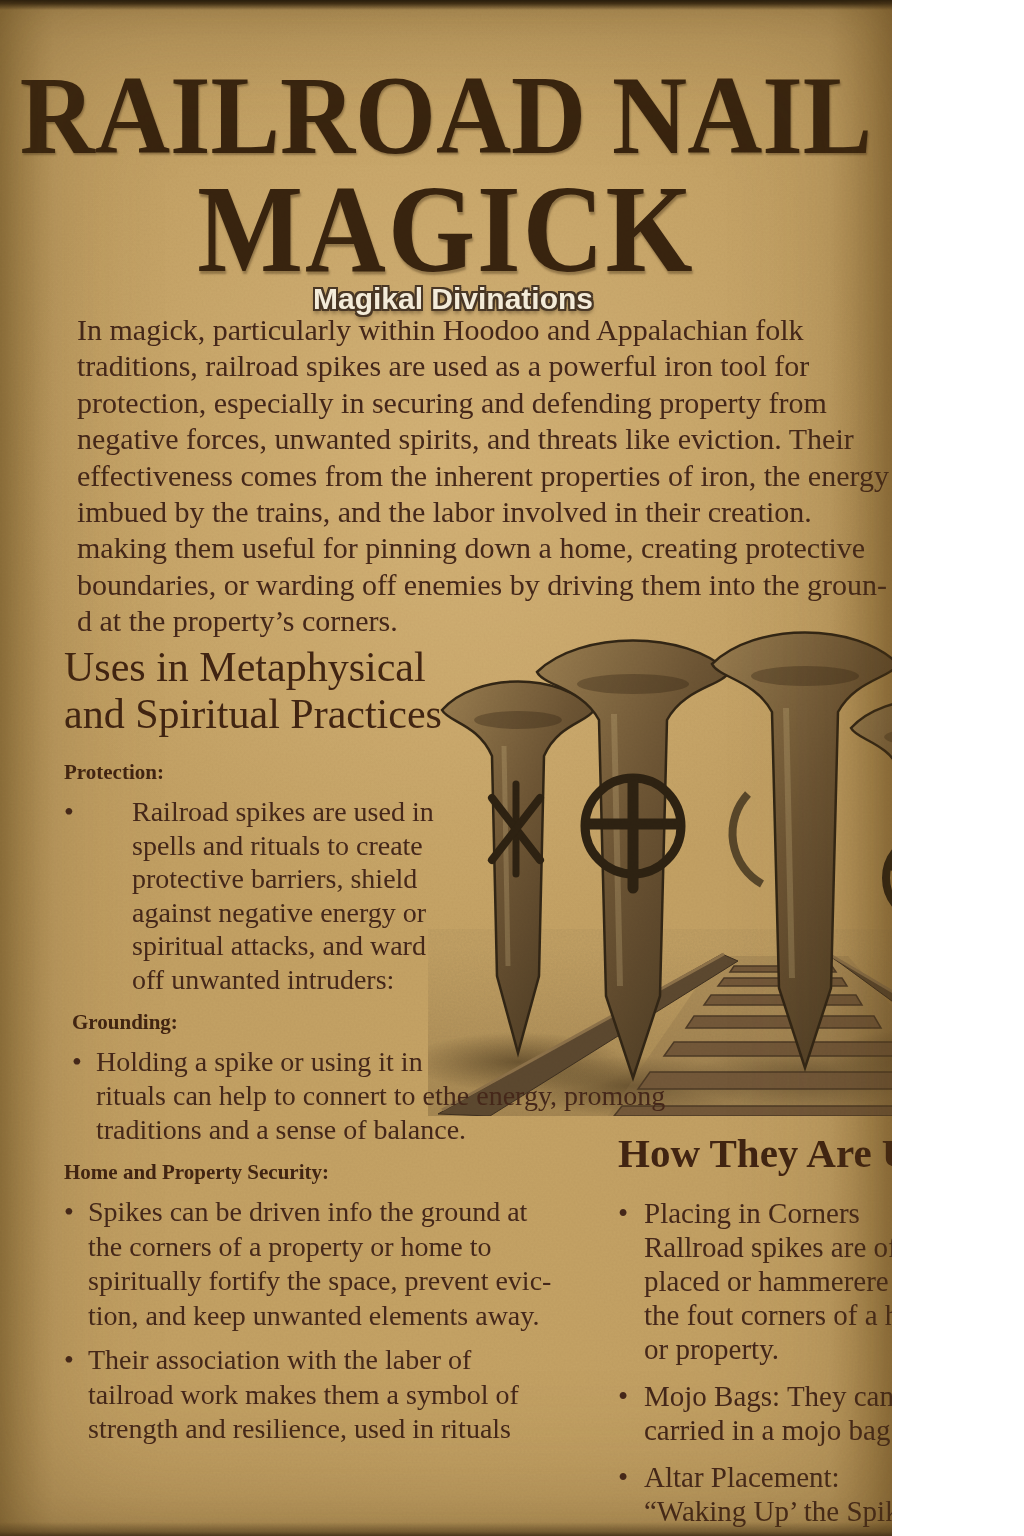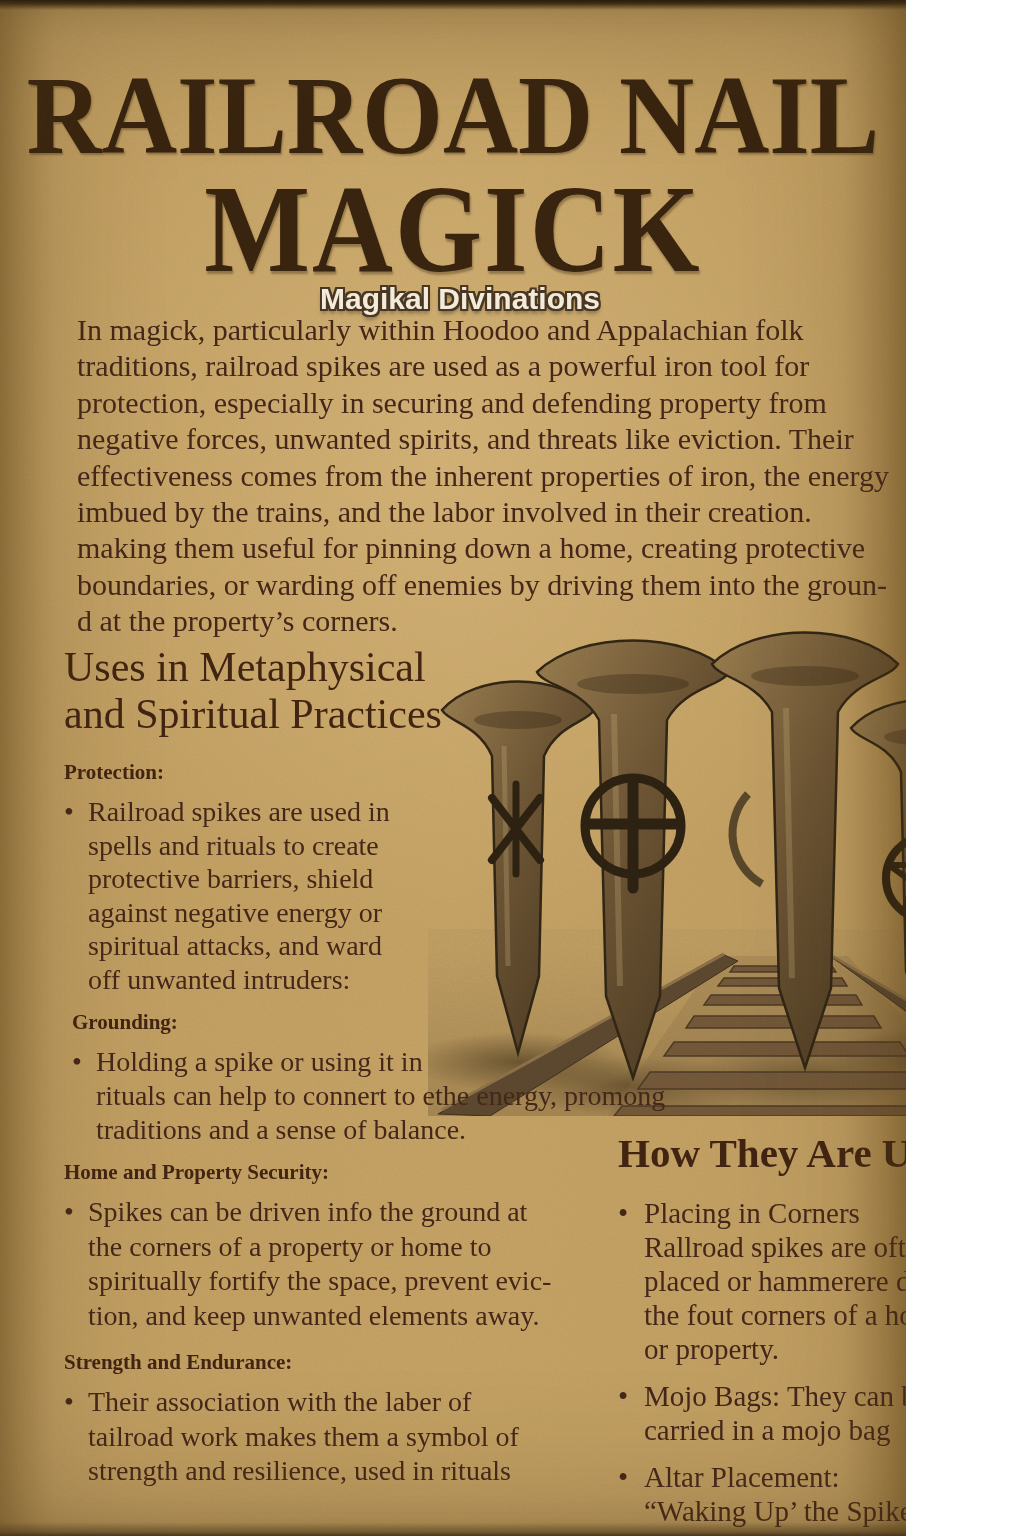--- a/index.html
+++ b/index.html
@@ -5,21 +5,20 @@
   html,body{margin:0;padding:0;}
   body{width:1024px;height:1536px;overflow:hidden;background:#8f motion;}
   .poster{
     position:relative;width:892px;height:1536px;overflow:hidden;
     background:
       radial-gradient(ellipse 78% 50% at 50% 30%, rgba(214,181,122,.9) 0%, rgba(214,181,122,0) 62%),
       linear-gradient(90deg,#ab8a4e 0%,#c3a164 6%,#c6a466 50%,#c3a164 93%,#a8854a 100%),
       #c09d5f;
     font-family:"Liberation Serif", serif;
     color:#46281a;
-    padding-left:14px;
   }
   .edge-top{position:absolute;top:0;left:0;right:0;height:10px;
     background:linear-gradient(#161009 0%, #3c2d17 35%, rgba(60,45,23,0) 100%);}
   .edge-bottom{position:absolute;bottom:0;left:0;right:0;height:14px;
     background:linear-gradient(rgba(58,42,18,0) 0%, rgba(58,42,18,.45) 70%, #4a3720 100%);}
   .vignette{position:absolute;inset:0;pointer-events:none;z-index:6;
     box-shadow:inset 0 0 150px rgba(80,57,22,.45), inset 0 0 36px rgba(80,57,22,.3);}
   .grain{position:absolute;inset:0;z-index:5;pointer-events:none;mix-blend-mode:multiply;opacity:.12;}
 
   .title{position:absolute;left:0;right:0;text-align:center;font-weight:bold;color:#39240f;
@@ -38,21 +37,21 @@
     font-size:30px;line-height:36.4px;white-space:pre-line;}
 
   .uses-heading{position:absolute;left:64px;top:644px;margin:0;font-weight:normal;
     font-size:42px;line-height:47px;white-space:pre-line;color:#422512;}
 
   .sec{position:absolute;left:64px;}
   .sec h3{margin:0 0 4px 0;font-size:21px;line-height:38px;color:#432512;}
   .bullet-row{display:flex;}
   .dot{flex:0 0 24px;font-size:28px;line-height:33.5px;}
   .btext{margin:0;font-size:28px;line-height:33.5px;white-space:pre-line;}
-  .sec.s0{top:753px;} .sec.s0 .btext{width:372px;}
+  .sec.s0{top:753px;} .sec.s0 .btext{width:372px;margin-left:44px;}
   .sec.s1{top:1003px;margin-left:8px;} .sec.s1 .btext{width:648px;line-height:34px;}
   .sec.s2{top:1153px;} .sec.s2 .btext{width:520px;line-height:34.5px;}
   .sec.s3{top:1343px;} .sec.s3 .btext{width:520px;line-height:34.5px;}
 
   .right-col{position:absolute;left:618px;top:1130px;width:406px;}
   .right-col h2{margin:0 0 20px 0;font-size:41px;line-height:46px;color:#422512;}
   .rbullet{display:flex;margin-bottom:13px;}
   .rbullet .dot{flex:0 0 26px;font-size:29px;line-height:34px;}
   .rbullet .btext{font-size:29px;line-height:34px;}
 
@@ -201,21 +200,20 @@
     <div class="bullet-row">
       <span class="dot">•</span>
       <p class="btext">Spikes can be driven info the ground at
 the corners of a property or home to
 spiritually fortify the space, prevent evic-
 tion, and keep unwanted elements away.</p>
     </div>
   </section>
 
   <section class="sec s3">
-    <h3>Strength and Endurance:</h3>
     <div class="bullet-row">
       <span class="dot">•</span>
       <p class="btext">Their association with the laber of
 tailroad work makes them a symbol of
 strength and resilience, used in rituals</p>
     </div>
   </section>
 
   <section class="right-col">
     <h2>How They Are Used</h2>

